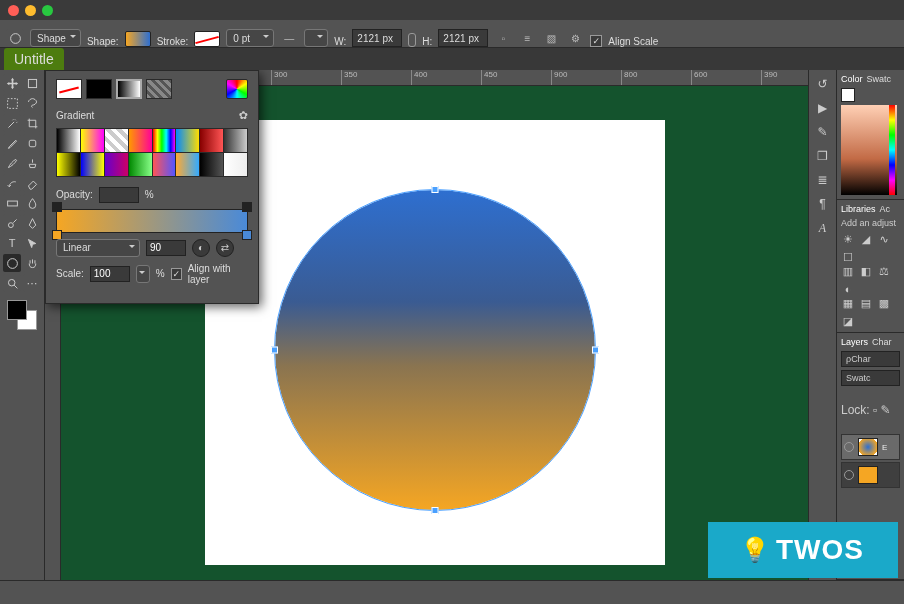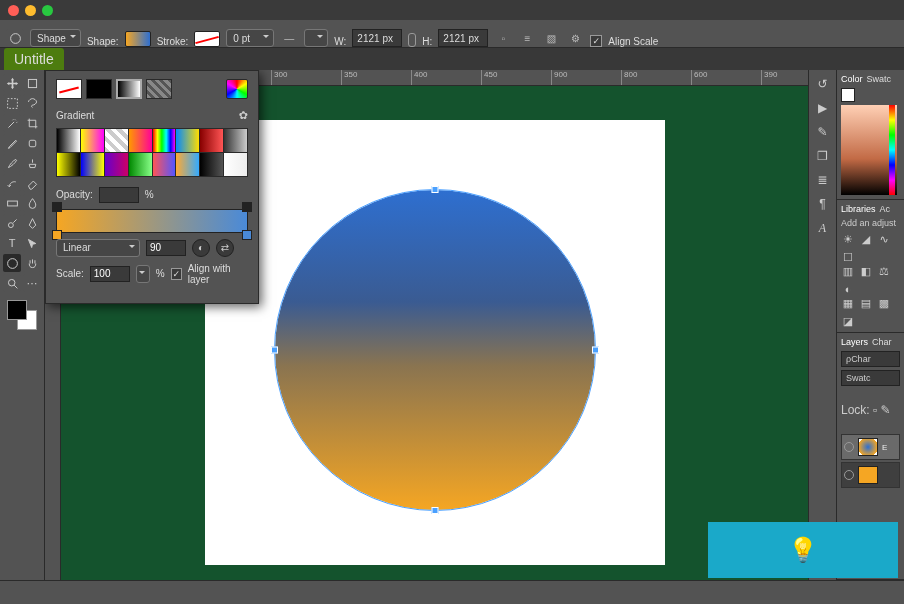--- a/index.html
+++ b/index.html
@@ -448,13 +448,14 @@
         </div>
     </div>
   </div>
 
 </div>
 
 <div class="statusbar"></div>
 
 <div class="overlay">
   <div class="bulb">💡</div>
+  <div class="overlay-text">TWOS</div>
 </div>
 
 </body></html>

